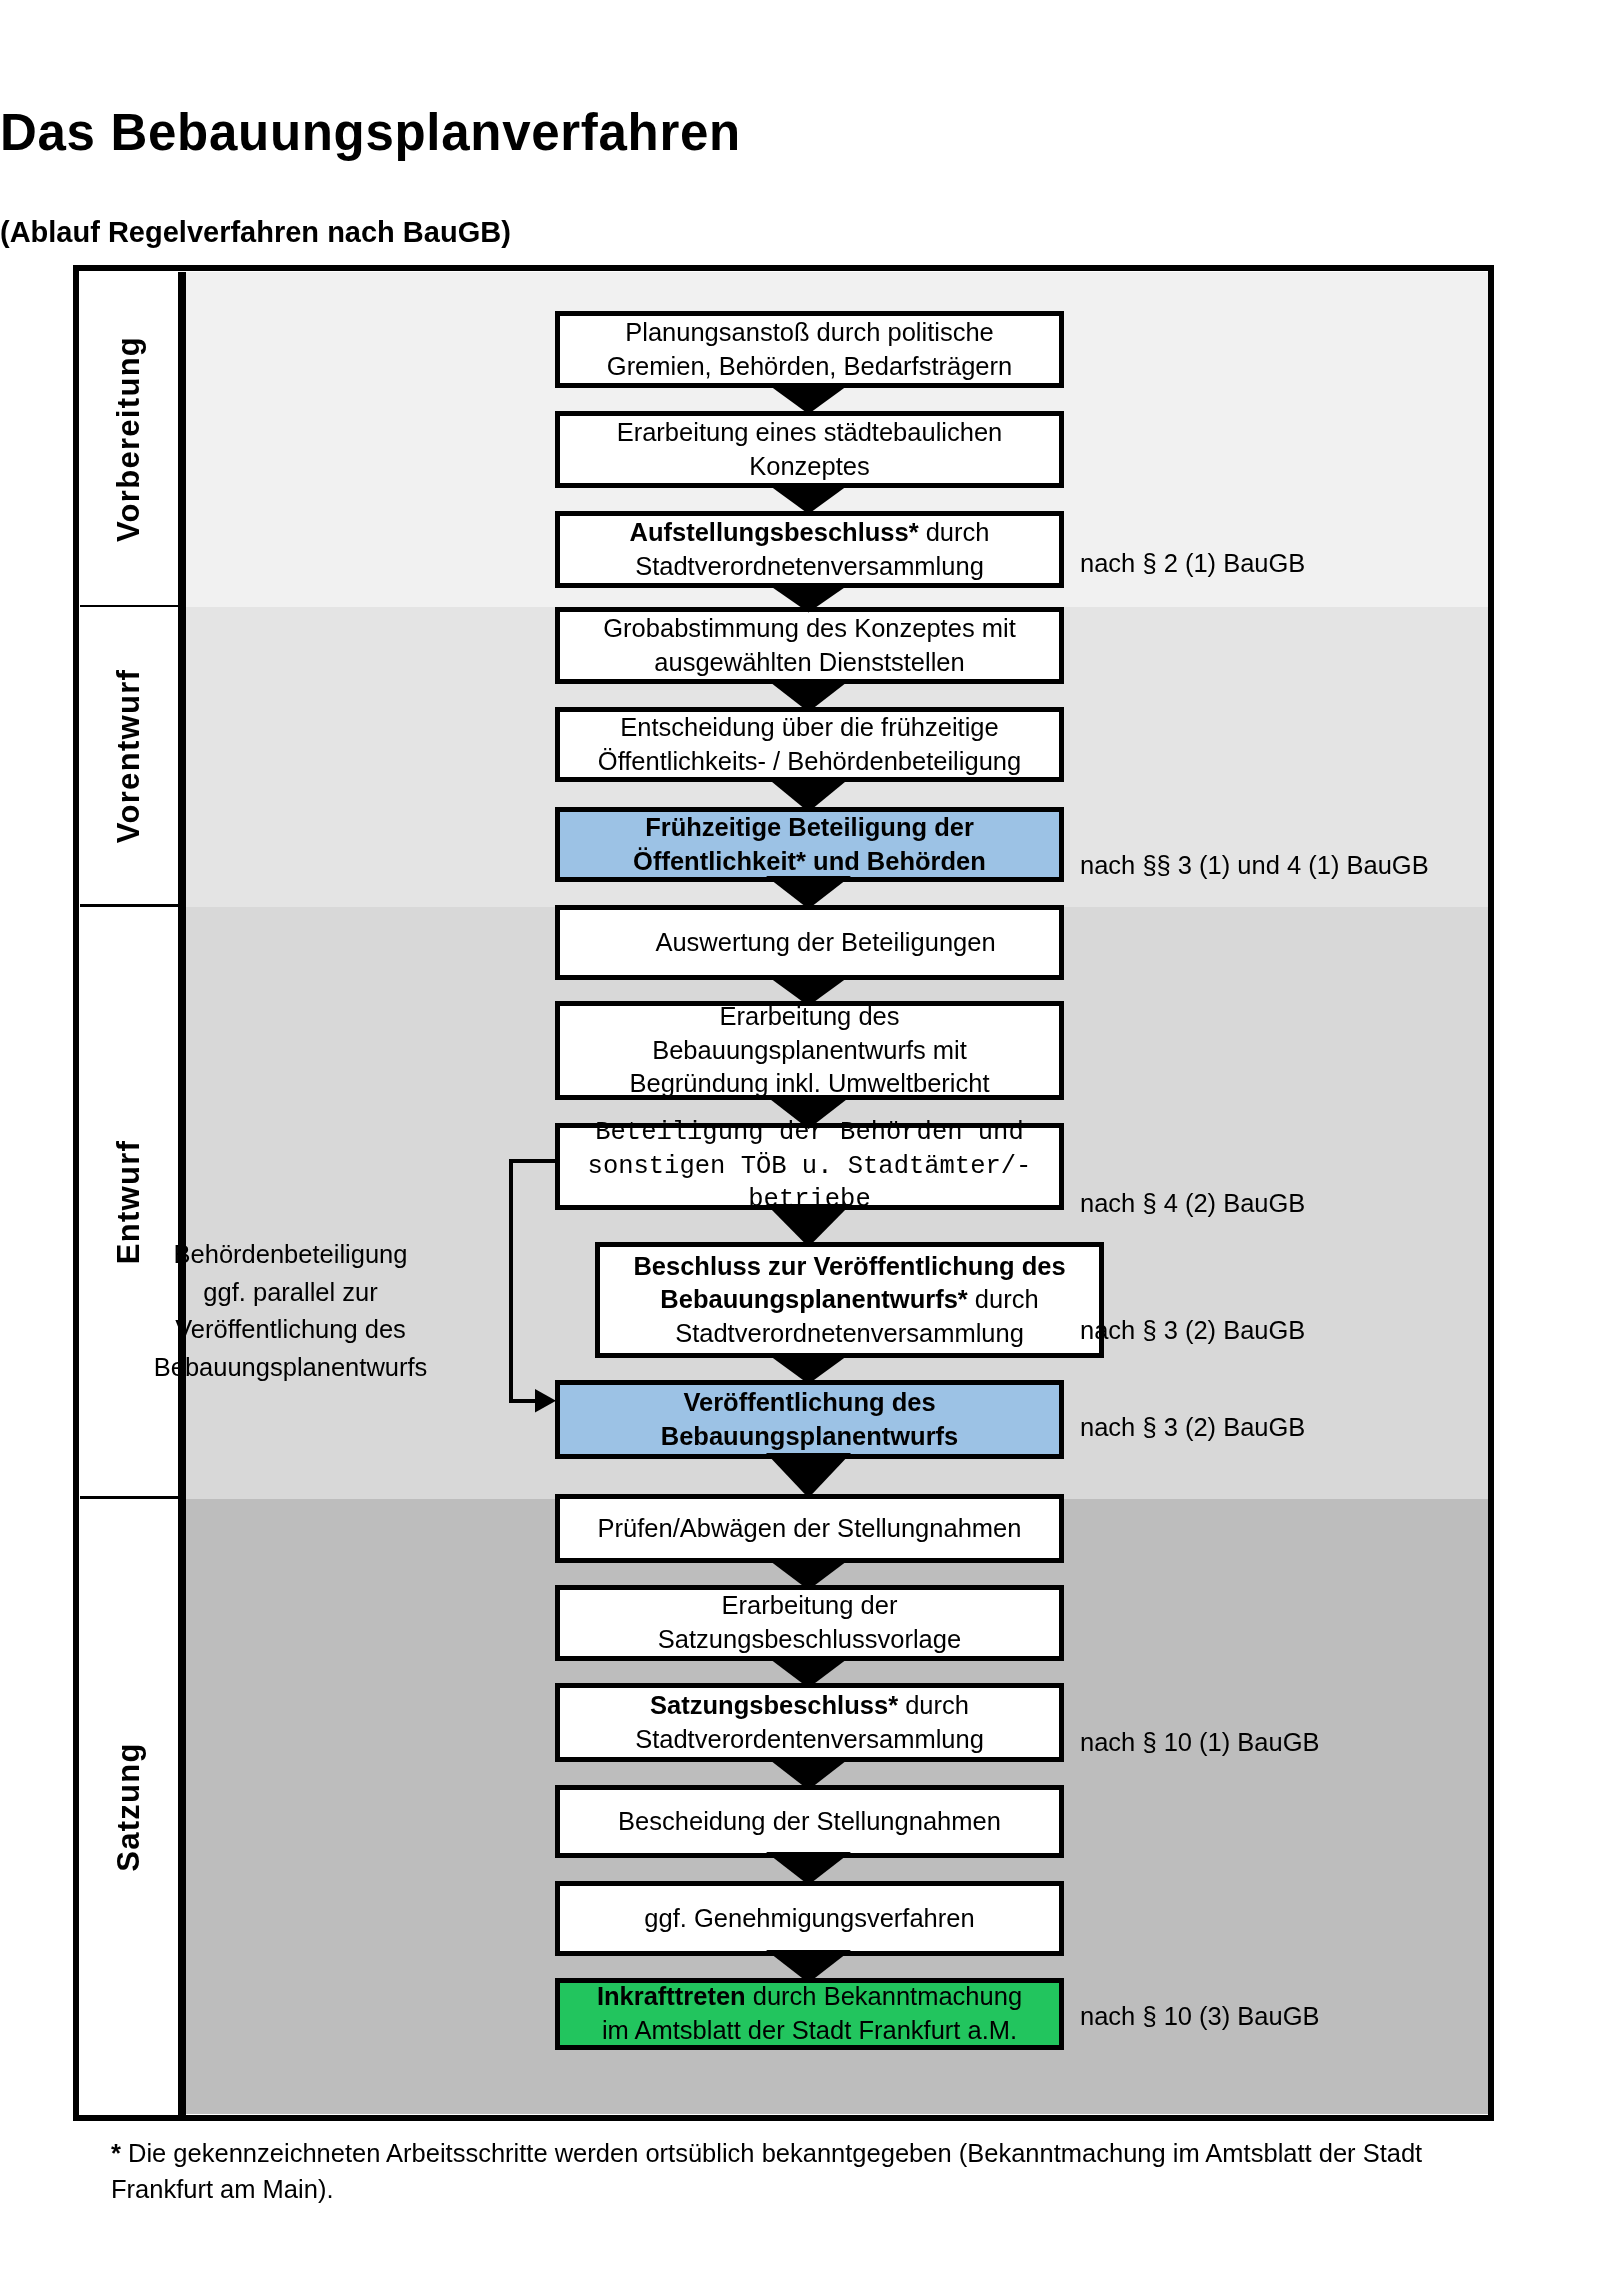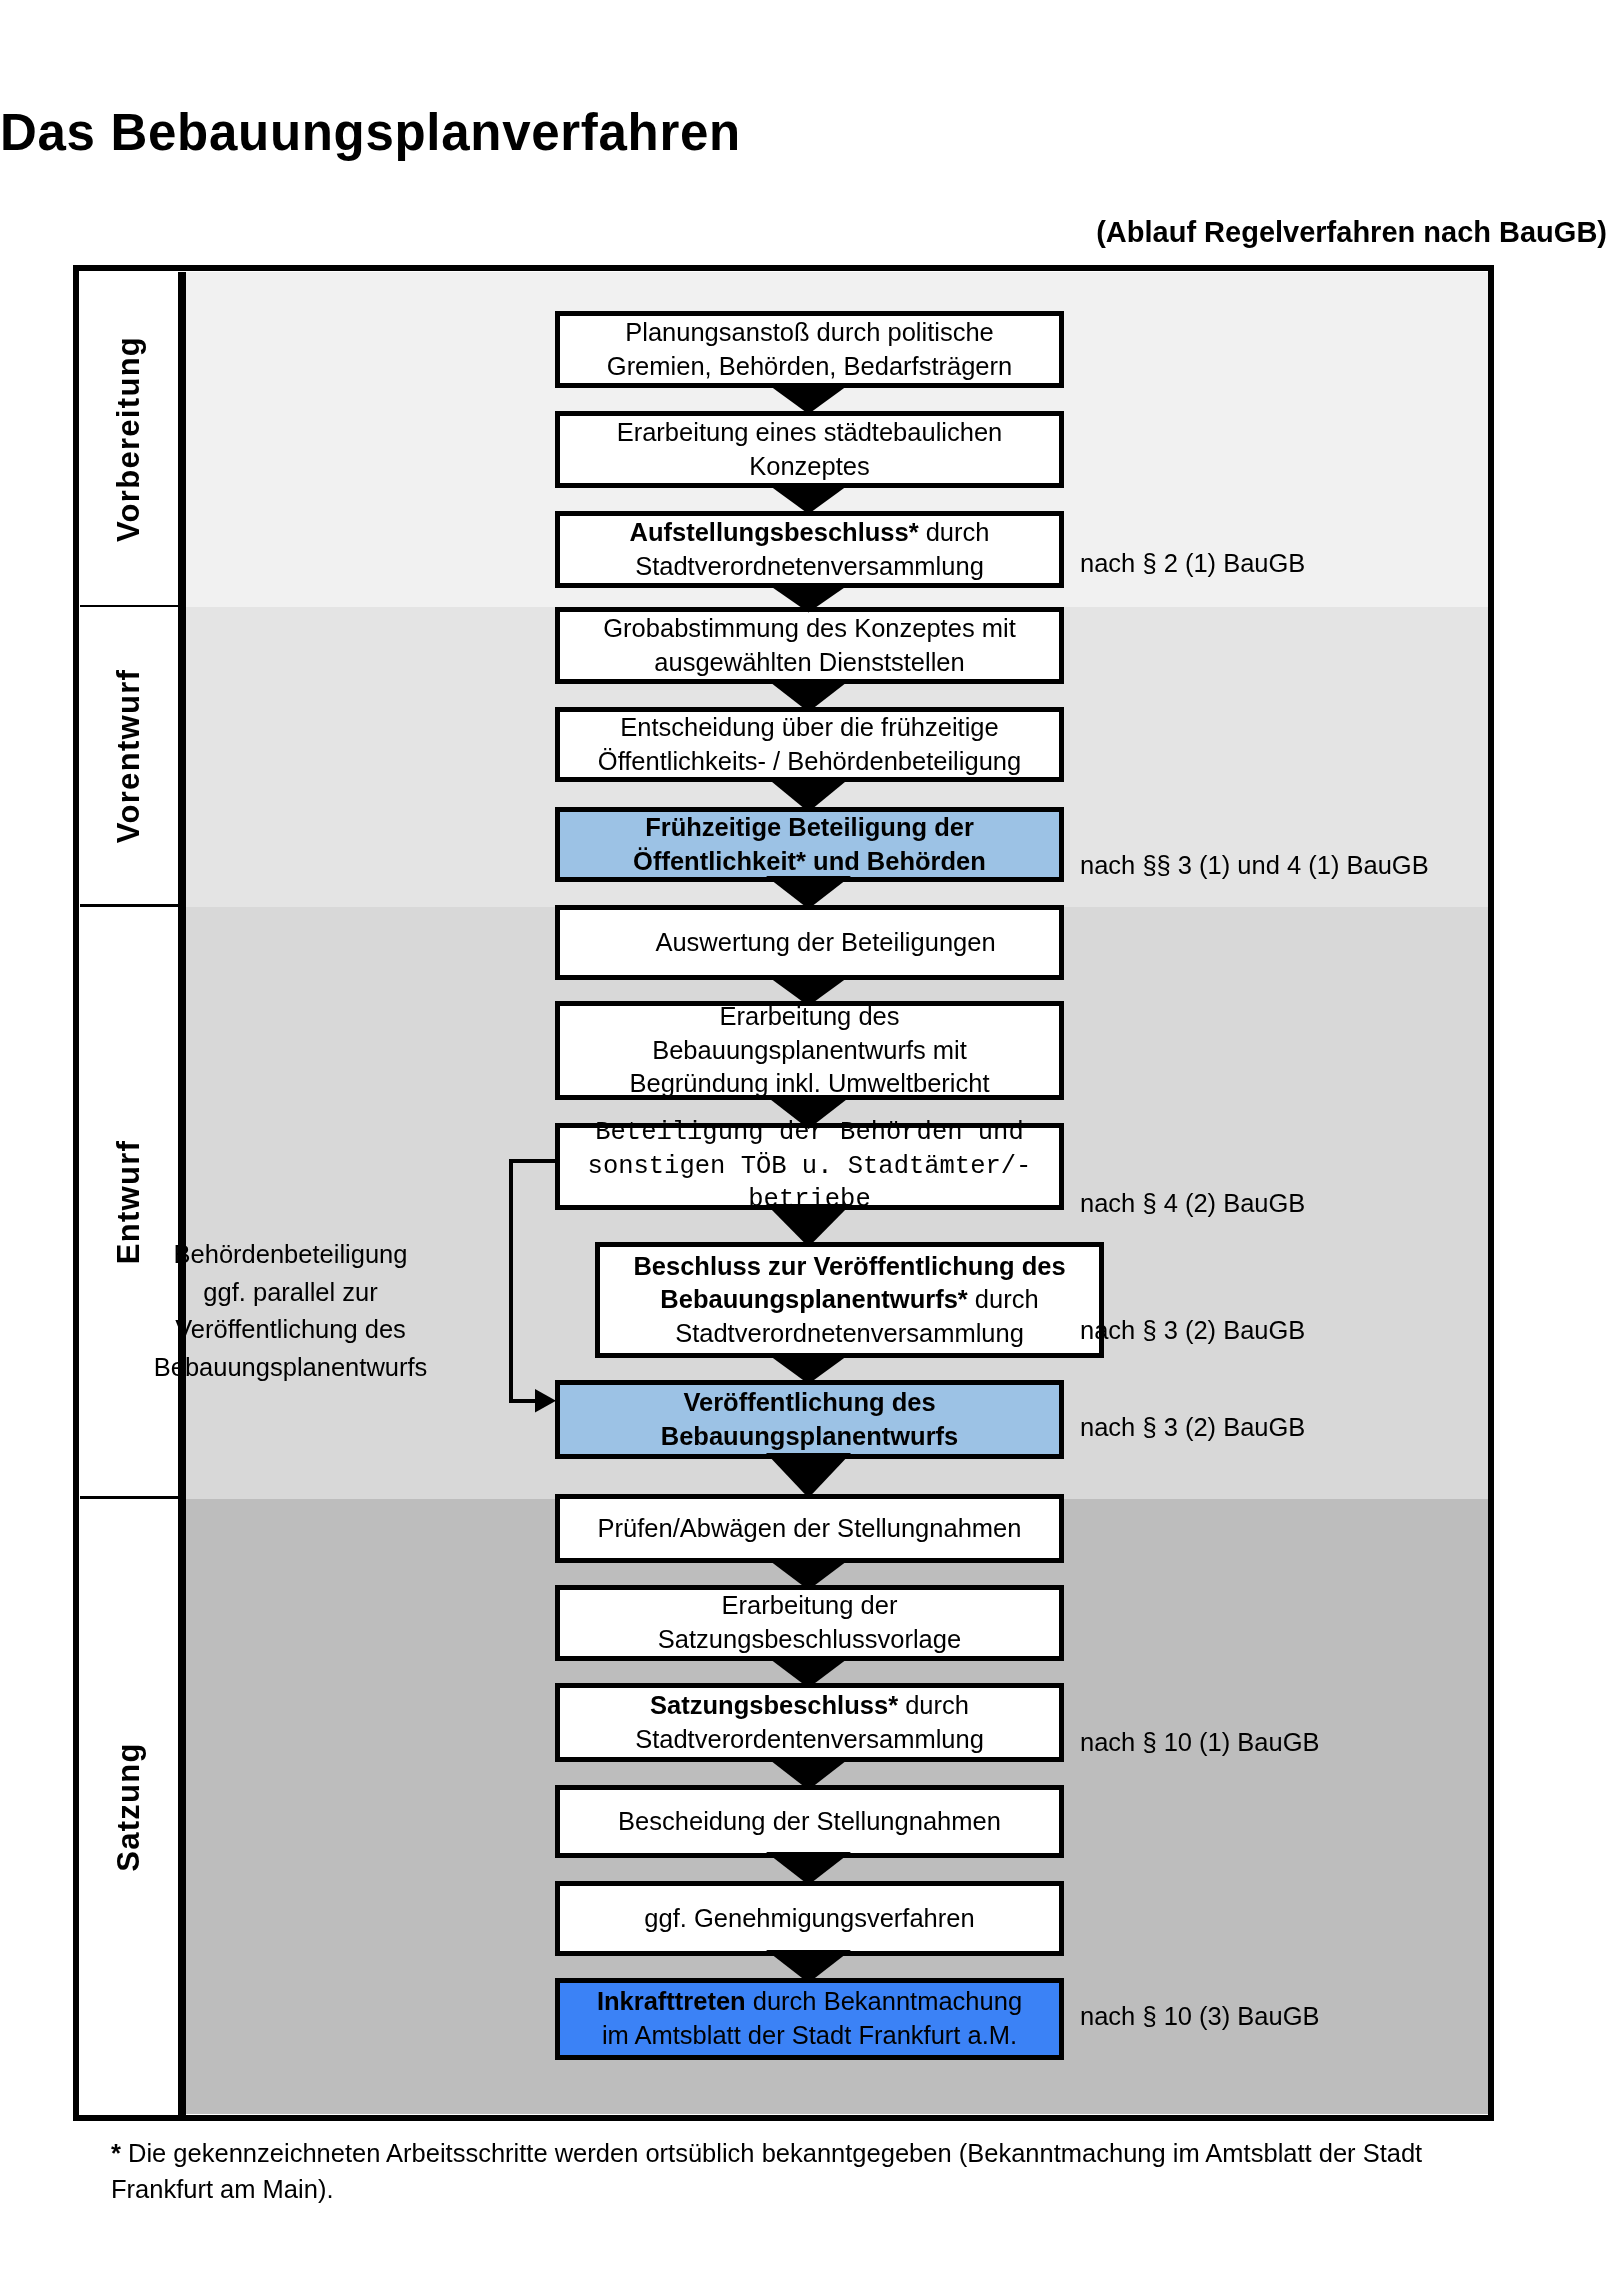--- a/index.html
+++ b/index.html
@@ -4,21 +4,21 @@
 <style>
   html,body{margin:0;padding:0;}
   body{
     width:1623px;height:2295px;background:#ffffff;position:relative;
     font-family:"Liberation Sans", sans-serif;color:#000;
     -webkit-font-smoothing:antialiased;
   }
   .abs{position:absolute;}
   
   #title{left:0;top:103px;width:1623px;text-align:left;font-size:51px;font-weight:bold;letter-spacing:0.7px;}
-  #subtitle{left:0;top:216px;width:1607px;text-align:right;font-size:29px;font-weight:bold;}
+  #subtitle{left:0;top:216px;width:1607px;text-align:left;font-size:29px;font-weight:bold;}
   
   .band{left:186px;width:1302px;z-index:0;}
   #band-0{top:272px;height:336px;}
   #band-1{top:607px;height:300px;}
   #band-2{top:907px;height:592px;}
   #band-3{top:1499px;height:615px;}
   
   .phase-cell{left:80px;width:98px;background:#fff;display:flex;align-items:center;justify-content:center;z-index:2;box-sizing:border-box;}
   #phase-cell-0{top:272px;height:336px;border-bottom:3.9px solid #000;}
   #phase-cell-1{top:607px;height:300px;border-bottom:3.9px solid #000;}
@@ -130,21 +130,21 @@
 <div class="abs step" style="top:1683px;height:79px;">
     <div class="step-text"><span class="b">Satzungsbeschluss*</span><span> durch
 Stadtverordentenversammlung</span></div>
   </div>
 <div class="abs step" style="top:1785px;height:73px;">
     <div class="step-text"><span class="b"></span><span>Bescheidung der Stellungnahmen</span></div>
   </div>
 <div class="abs step" style="top:1881px;height:75px;">
     <div class="step-text"><span class="b"></span><span>ggf. Genehmigungsverfahren</span></div>
   </div>
-<div class="abs step" style="top: 1978px; height: 82px; background-color: #3b82f6;">
+<div class="abs step" style="top: 1978px; height: 72px; background-color: #22c55e;">
     <div class="step-text"><span class="b">Inkrafttreten</span><span> durch Bekanntmachung
 im Amtsblatt der Stadt Frankfurt a.M.</span></div>
   </div>
 
 <div class="abs arrow" style="top:383px;height:31px;"></div>
 <div class="abs arrow" style="top:483px;height:31px;"></div>
 <div class="abs arrow" style="top:583px;height:29.5px;"></div>
 <div class="abs arrow" style="top:679px;height:33px;"></div>
 <div class="abs arrow" style="top:777px;height:35px;"></div>
 <div class="abs arrow" style="top:876px;height:33px;"></div>

